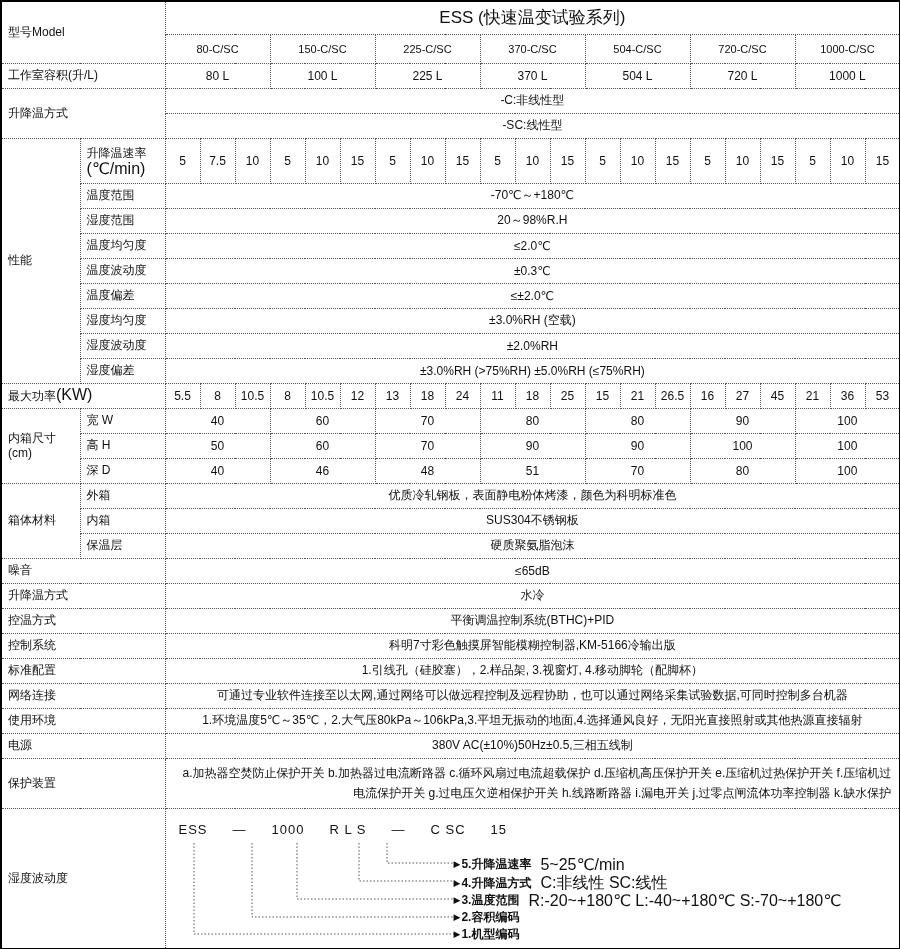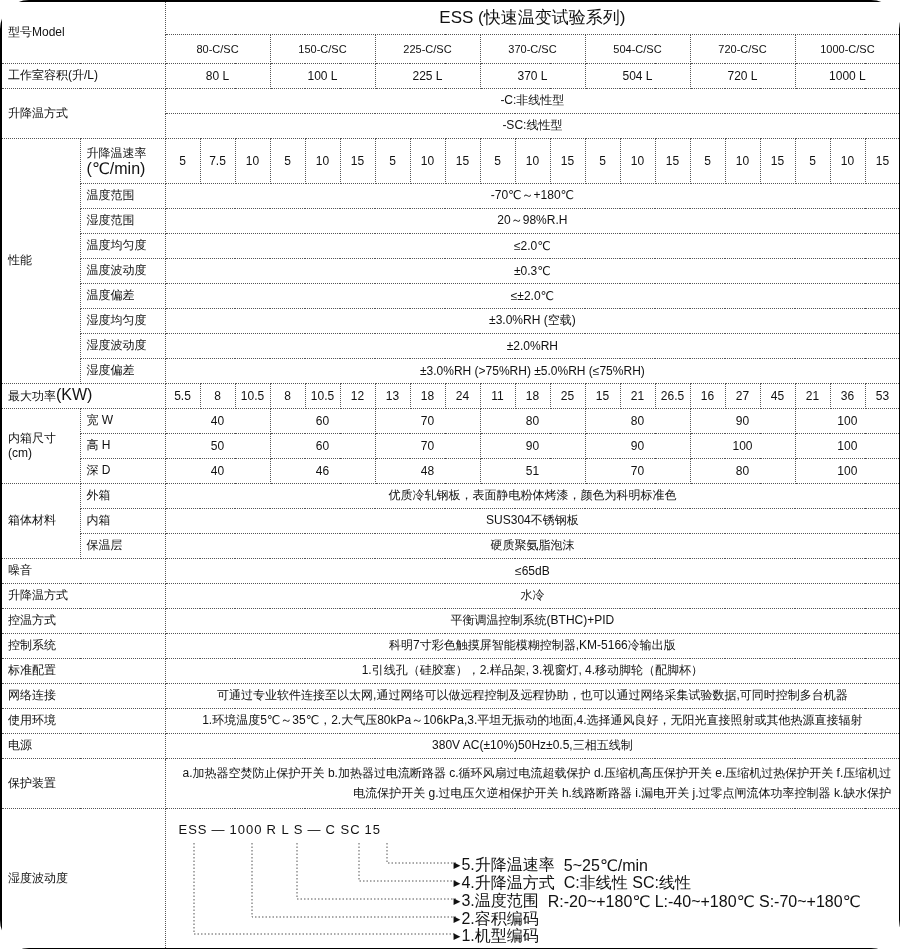--- a/index.html
+++ b/index.html
@@ -1,33 +1,33 @@
 <!DOCTYPE html>
 <html><head>
 <meta charset="utf-8">
 <style>
   * { box-sizing: border-box; }
   html,body { margin:0; padding:0; background:#fff; }
   body { font-family:"Liberation Sans","DejaVu Sans",sans-serif; color:#111; }
-  .wrap { width:900px; height:949px; background:#fff; overflow:hidden;border-radius:29px; }
+  .wrap { width:900px; height:949px; background:#fff; overflow:hidden; }
   table { border-collapse:collapse; table-layout:fixed; width:899px; border:2px solid #000; }
   td { border:1px dotted #555; font-size:12px; text-align:center; vertical-align:middle; padding:0 2px; word-break:break-all; }
   td.lbl { text-align:left; padding-left:6px; word-break:keep-all; }
   td.leftval { text-align:right; padding:3px 8px; line-height:20px; }
   .h33 td{height:33px} .h29 td{height:29px} .h25 td{height:25px} .h45 td{height:45px}
   .h50 td{height:50px} .h139 td{height:139px}
   .series-title { font-size:17px; font-weight:normal; }
   .model-name { font-weight:normal; font-size:11px; }
   .unit { font-size:16px; }
   .sub2 div { line-height:15px; }
   .diagram { position:relative; width:100%; height:139px; padding:0; }
-  .code-line { position:absolute; top:13px; left:13px; display:flex; gap:4px; font-size:13px; letter-spacing:1px; white-space:pre; }
+  .code-line { position:absolute; top:13px; left:13px; display:flex; gap:25px; font-size:13px; letter-spacing:1px; white-space:pre; }
   .legend { position:absolute; left:288px; white-space:nowrap; display:flex; align-items:center; }
   .legend .arr { font-size:9px; margin-right:1px; }
-  .legend .lg-name { font-size:16px; }
+  .legend .lg-name { font-size:12px;font-weight:bold; }
   .legend .lg-detail { font-size:16px; margin-left:9px; }
   .l5{top:46px} .l4{top:64px} .l3{top:82px} .l2{top:100px} .l1{top:117px}
   svg.conn { position:absolute; left:0; top:0; }
 </style>
 </head>
 <body>
 
 <div class="wrap">
 <table>
   <colgroup>

